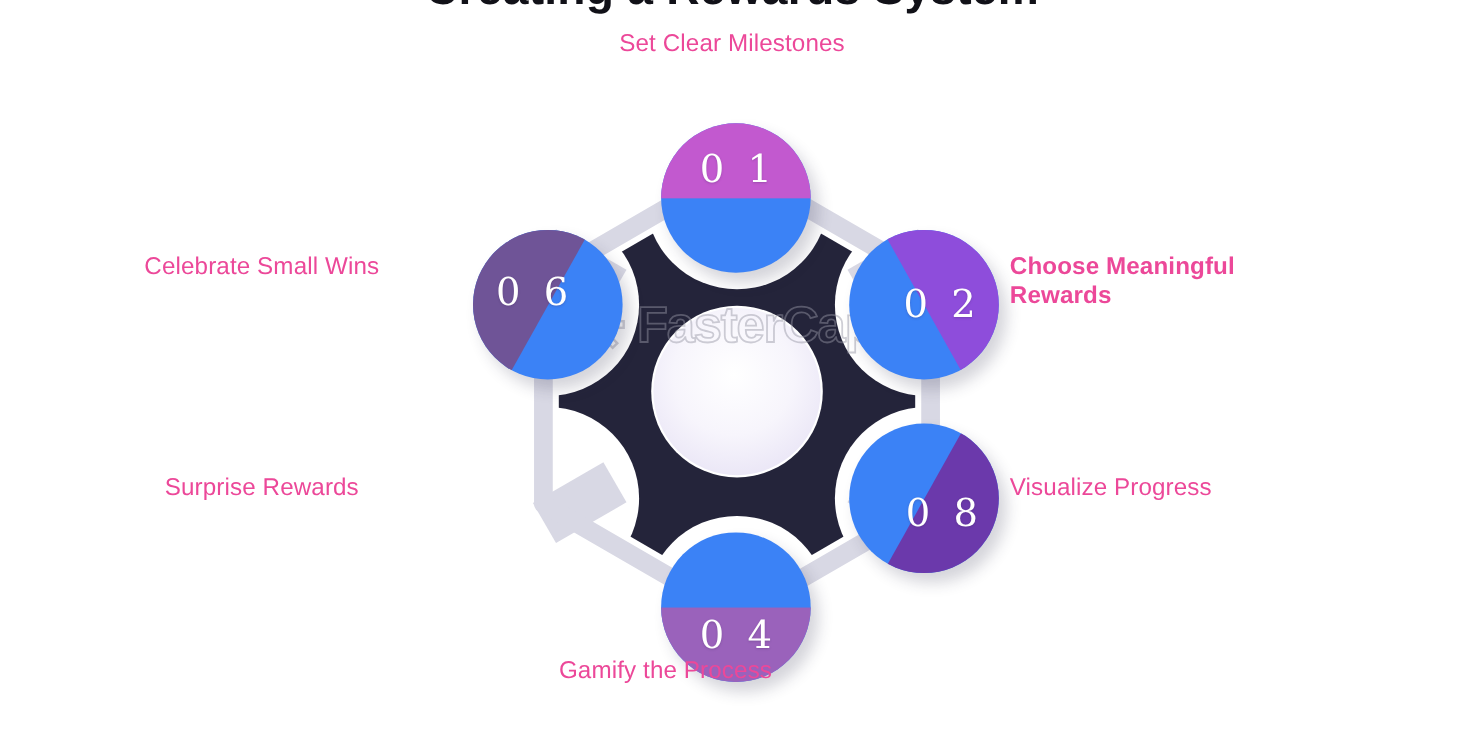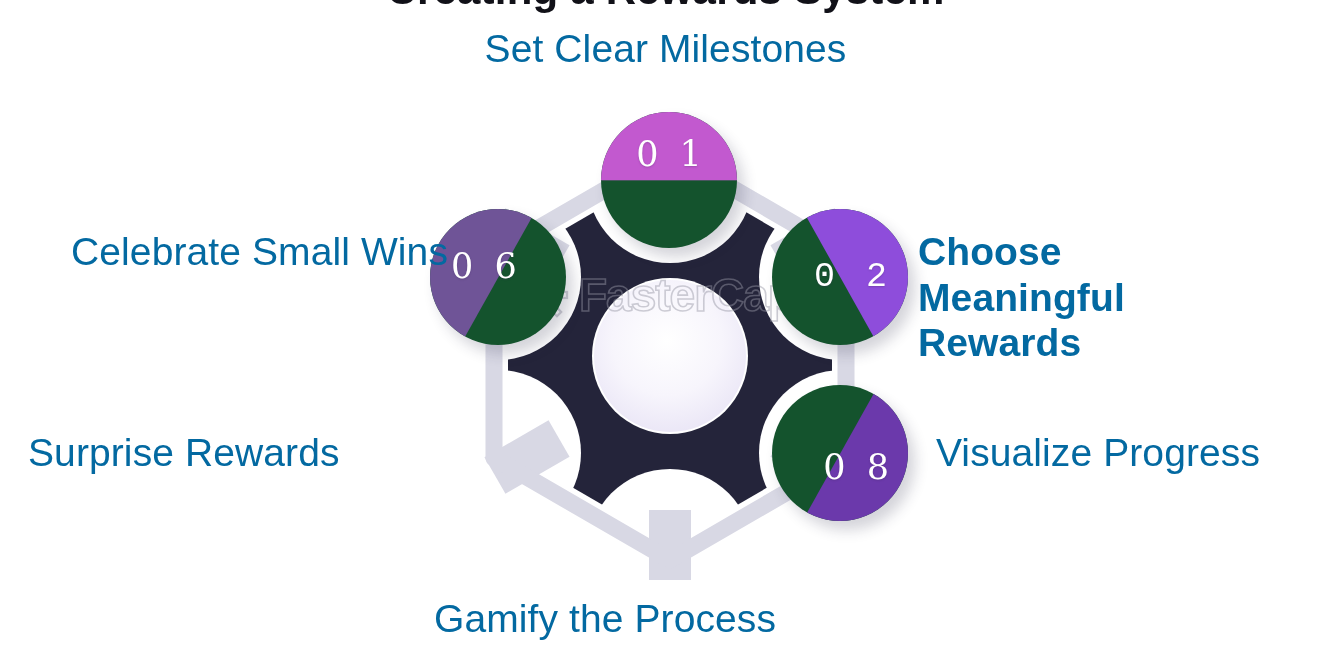--- a/index.html
+++ b/index.html
@@ -18,59 +18,59 @@
     text-align:center;
     font-size:42px;font-weight:bold;color:#111118;
     letter-spacing:.2px;
     white-space:nowrap;
     overflow:hidden;
   }
 
   
   .label{
     position:absolute;
-    font-size:39px;
-    color:#0369a1;
+    font-size:22px;
+    color:#ec4899;
     line-height:1.17;
     letter-spacing:.1px;
     white-space:pre-line;
   }
   .lbl-top   {left:0;top:26px;width:1331px;text-align:center;}
   .lbl-tr    {left:918px;top:229px;width:360px;text-align:left;font-weight:bold;}
-  .lbl-br    {left:918px;top:430px;width:360px;text-align:center;}
+  .lbl-br    {left:918px;top:430px;width:360px;text-align:left;}
   .lbl-bottom{left:0;top:596px;width:1210px;text-align:center;}
-  .lbl-bl    {left:28px;top:430px;width:420px;text-align:left;}
-  .lbl-tl    {left:28px;top:229px;width:420px;text-align:right;}
+  .lbl-bl    {left:28px;top:430px;width:420px;text-align:center;}
+  .lbl-tl    {left:28px;top:229px;width:420px;text-align:center;}
 
   
   #diagram{position:absolute;left:400px;top:90px;width:540px;height:520px;}
 
   
   .node{
     position:absolute;
     width:136px;height:136px;
     border-radius:50%;
     overflow:hidden;
     box-shadow:7px 9px 14px rgba(40,40,70,.20);
-    background:#14532d;
+    background:#3b82f6;
   }
   .node .fillhalf{position:absolute;left:-12%;top:-12%;width:124%;height:124%;}
   .node .num{
     position:absolute;left:0;top:0;width:100%;height:100%;
     display:flex;align-items:center;justify-content:center;
     font-family:"DejaVu Serif", serif;
     font-size:35px;color:#ffffff;
     letter-spacing:5px;
     text-indent:5px;
     text-shadow:0 1px 2px rgba(60,40,90,.28);
   }
   
   .n1 .num{align-items:flex-start;padding-top:22px;box-sizing:border-box;}
   .n4 .num{align-items:flex-end;padding-bottom:22px;box-sizing:border-box;}
-  .n2 .num{justify-content:flex-end;padding-right:16px;box-sizing:border-box;font-family:Liberation Mono, monospace;}
+  .n2 .num{justify-content:flex-end;padding-right:16px;box-sizing:border-box;}
   .n3 .num{justify-content:flex-end;padding-right:14px;padding-top:28px;box-sizing:border-box;}
   .n5 .num{justify-content:flex-start;padding-left:16px;padding-top:30px;box-sizing:border-box;}
   .n6 .num{justify-content:flex-start;padding-left:16px;padding-bottom:22px;box-sizing:border-box;align-items:center;}
 
   
   .n1{left:601px;top:112px;}
   .n2{left:772px;top:209px;}
   .n3{left:772px;top:385px;}
   .n4{left:601px;top:484px;}
   .n5{left:430px;top:385px;}
@@ -177,20 +177,26 @@
     <div class="num">0 2</div>
   </div>
 
   <div class="node n3">
     <svg class="fillhalf" viewBox="0 0 100 100" preserveAspectRatio="none">
       <polygon points="78,0 100,0 100,100 22,100" fill="#6b39ab"></polygon>
     </svg>
     <div class="num">0 8</div>
   </div>
 
+  <div class="node n4">
+    <svg class="fillhalf" viewBox="0 0 100 100" preserveAspectRatio="none">
+      <rect x="0" y="50" width="100" height="50" fill="#9a62bb"></rect>
+    </svg>
+    <div class="num">0 4</div>
+  </div>
 
 
   <div class="node n6">
     <svg class="fillhalf" viewBox="0 0 100 100" preserveAspectRatio="none">
       <polygon points="0,0 78,0 22,100 0,100" fill="#6f5497"></polygon>
     </svg>
     <div class="num">0 6</div>
   </div>
 
   <div class="label lbl-top">Set Clear Milestones</div>

